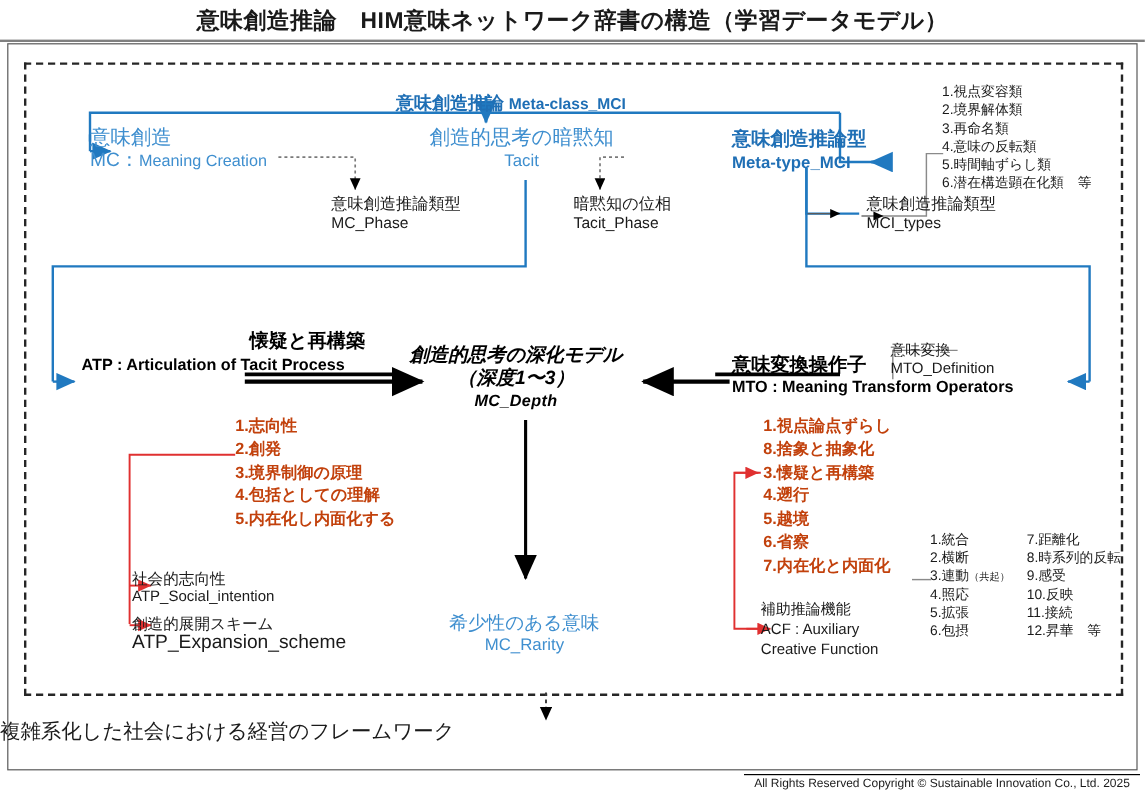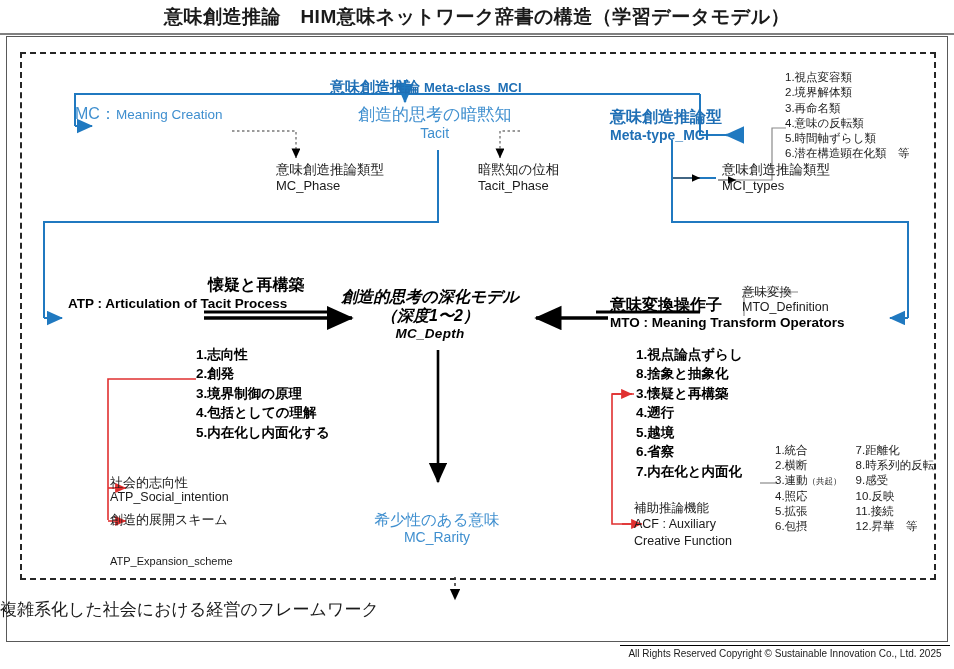--- a/index.html
+++ b/index.html
@@ -21,21 +21,21 @@
   .outer-frame{
     position:absolute;left:6px;top:36px;width:940px;height:604px;
     border:1.5px solid #595959;background:#fff;
   }
   .dashed-frame{
     position:absolute;left:20px;top:52px;width:912px;height:524px;
     border:2px dashed #262626;
   }
 
   .bold-blue{color:#1F6FB5;font-weight:bold;}
-  .red{color:#000000;font-weight:bold;}
+  .red{color:#c2410c;font-weight:bold;}
 
   .t-meta{left:330px;top:78px;font-size:14.5px;}
   .t-meta .jp{font-size:15px;}
   .t-meta .en{font-size:13px;}
 
   .t-mc{left:75px;top:105px;}
   .t-mc .jp{font-size:17px;color:#3F8FCF;}
   .t-mc .en-wrap{font-size:16px;color:#3F8FCF;}
   .t-mc .en-sm{font-size:13.5px;}
 
@@ -74,21 +74,21 @@
   .list-left{left:196px;top:345px;font-size:13.5px;line-height:1.44;}
   .list-right{left:636px;top:345px;font-size:13.5px;line-height:1.44;}
 
   .t-rarity{left:362px;top:487px;width:150px;text-align:center;margin-top:24px;}
   .t-rarity .jp{font-size:15.5px;color:#3F8FCF;}
   .t-rarity .en{font-size:14px;color:#3F8FCF;}
 
   .t-social{left:110px;top:475px;font-size:13px;color:#1a1a1a;}
   .t-social .l2{font-size:12.5px;}
   .t-scheme{left:110px;top:512px;font-size:13px;color:#1a1a1a;}
-  .t-scheme .l2{font-size:11px;margin-top:28px;}
+  .t-scheme .l2{font-size:16px;}
 
   .t-acf{left:634px;top:500px;font-size:12.5px;color:#1a1a1a;line-height:1.3;}
 
   .acf-grid{left:775px;top:443px;font-size:11.5px;color:#1a1a1a;line-height:1.32;}
   .acf-grid table{border-collapse:collapse;}
   .acf-grid td{padding:0 0 0 0;font-size:11.5px;white-space:nowrap;vertical-align:top;}
   .acf-grid td.c1{padding-right:14px;}
   .note-sm{font-size:8.5px;}
 
   .t-bottom{
@@ -177,20 +177,21 @@
 
     <line x1="455" y1="577" x2="455" y2="600" stroke="#3a3a3a" stroke-width="1.6" stroke-dasharray="3,3" marker-end="url(#arrBlackSm)"></line>
   </svg>
 
   <div class="node t-meta">
     <span class="jp bold-blue">意味創造推論</span>
     <span class="en bold-blue">Meta-class_MCI</span>
   </div>
 
   <div class="node t-mc">
+    <div class="jp">意味創造</div>
     <div class="en-wrap"><span>MC：</span><span class="en-sm">Meaning Creation</span></div>
   </div>
 
   <div class="node t-tacit">
     <div class="jp">創造的思考の暗黙知</div>
     <div class="en">Tacit</div>
   </div>
 
   <div class="node t-metatype">
     <div class="jp bold-blue">意味創造推論型</div>
@@ -221,21 +222,21 @@
     <div>6.潜在構造顕在化類　等</div>
   </div>
 
   <div class="node t-atp">
     <div class="jp">懐疑と再構築</div>
     <div class="en">ATP : Articulation of Tacit Process</div>
   </div>
 
   <div class="node t-center">
     <div class="l1">創造的思考の深化モデル</div>
-    <div class="l2">（深度1〜2）</div>
+    <div class="l2">（深度1〜3）</div>
     <div class="l3">MC_Depth</div>
   </div>
 
   <div class="node t-mto">
     <div class="jp">意味変換操作子</div>
     <div class="en">MTO : Meaning Transform Operators</div>
   </div>
 
   <div class="node t-mtodef">
     <div>意味変換</div>

